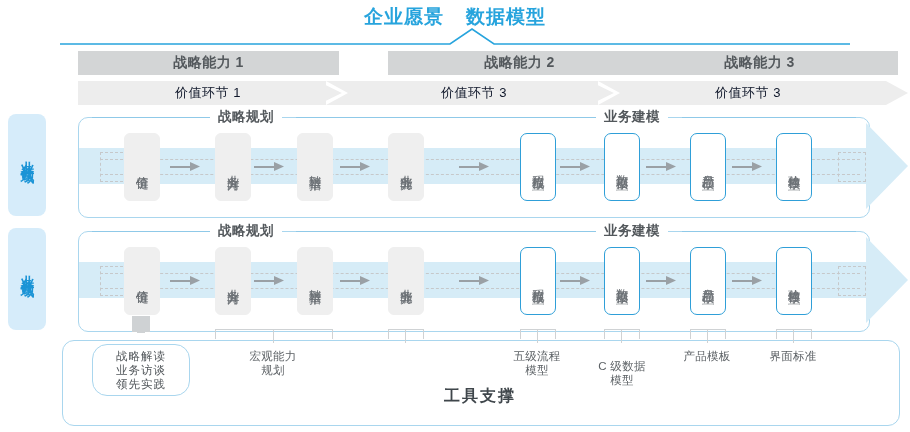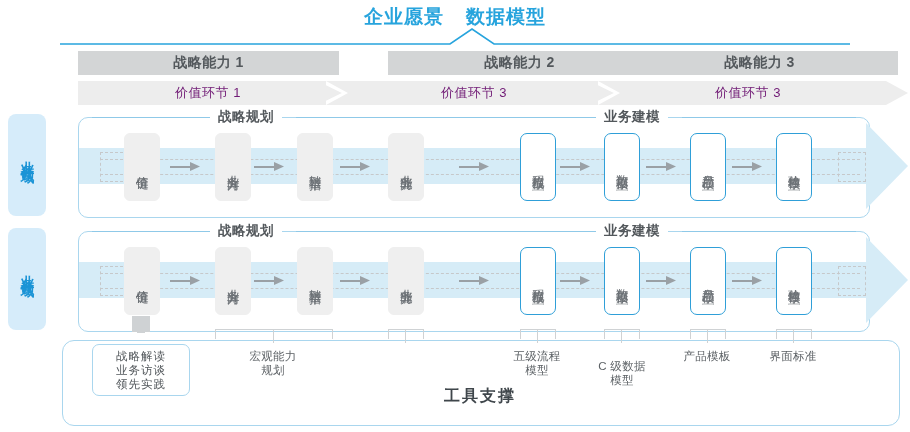--- a/index.html
+++ b/index.html
@@ -19,21 +19,21 @@
 
   
   .cap-bar{
     position:absolute;height:24px;background:#d3d5d6;
     font-size:14px;font-weight:bold;color:#53585c;
     display:flex;align-items:center;justify-content:center;letter-spacing:.5px;
   }
   
   .vl-bar{
     position:absolute;height:24px;background:#ededed;
-    font-size:13px;color:#701a75;
+    font-size:13px;color:#0f172a;
     display:flex;align-items:center;justify-content:center;letter-spacing:.5px;
   }
   .vl-notch{
     position:absolute;top:81px;width:22px;height:24px;
     background:#ffffff;
     clip-path:polygon(0 0,100% 50%,0 100%,0 82%,72% 50%,0 18%);
   }
   .vl-tail{
     position:absolute;top:81px;width:22px;height:24px;background:#ededed;
     clip-path:polygon(0 0,100% 50%,0 100%);
@@ -100,21 +100,21 @@
   }
   .tool-title{
     position:absolute;left:0;top:386px;width:836px;text-align:center;
     font-size:16px;font-weight:bold;color:#3f464b;letter-spacing:2px;
   }
   .tool-note{
     position:absolute;text-align:center;font-size:11.5px;color:#5c6165;
     line-height:14px;letter-spacing:.3px;
   }
   .tool-note.boxed{
-    border:1px solid #a9d6ee;border-radius:7px;background:#ffffff;
+    border:1px solid #a9d6ee;border-radius:15px;background:#ffffff;
     padding:4px 6px;color:#53585c;letter-spacing:1px;
   }
   
   .brk{position:absolute;border:1px solid #cfd2d4;border-bottom:none;height:9px;}
   .brk-stem{position:absolute;width:1px;background:#cfd2d4;}
   .up-arrow{
     position:absolute;width:18px;height:16px;background:#cfd2d4;
   }
   .up-arrow .hd{
     position:absolute;left:0;top:0;width:18px;height:9px;background:#cfd2d4;

